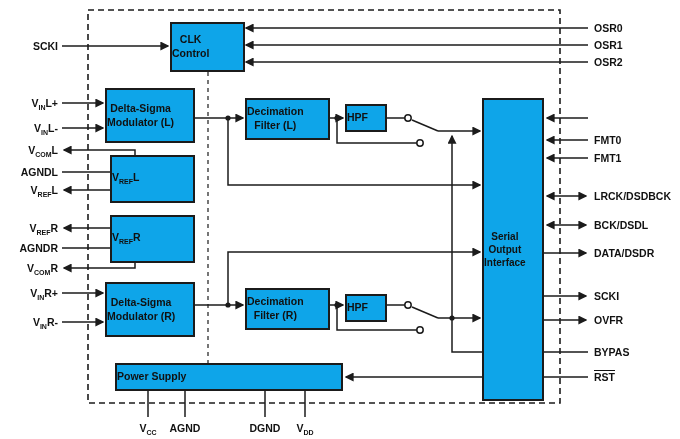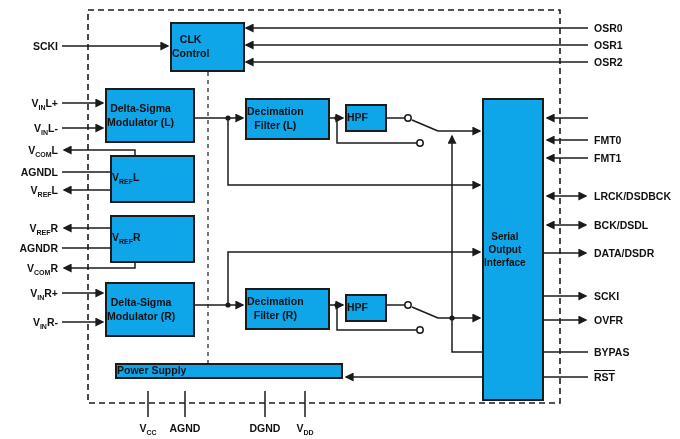--- a/index.html
+++ b/index.html
@@ -104,21 +104,21 @@
 Modulator (R)</span></div>
   <div class="blk" style="left:245px;top:98px;width:85px;height:42px"><span>Decimation
 Filter (L)</span></div>
   <div class="blk" style="left:345px;top:104px;width:42px;height:28px"><span>HPF</span></div>
   <div class="blk" style="left:245px;top:288px;width:85px;height:42px"><span>Decimation
 Filter (R)</span></div>
   <div class="blk" style="left:345px;top:294px;width:42px;height:28px"><span>HPF</span></div>
   <div class="blk serial" style="left:482px;top:98px;width:62px;height:303px"><span>Serial
 Output
 Interface</span></div>
-  <div class="blk" style="left:115px;top:363px;width:228px;height:16px"><span>Power Supply</span></div>
+  <div class="blk" style="left:115px;top:363px;width:228px;height:28px"><span>Power Supply</span></div>
 
   <div class="pin pl" style="top:38px"><span>SCKI</span><sub></sub><span></span></div>
   <div class="pin pl" style="top:95px"><span>V</span><sub>IN</sub><span>L+</span></div>
   <div class="pin pl" style="top:120px"><span>V</span><sub>IN</sub><span>L-</span></div>
   <div class="pin pl" style="top:142px"><span>V</span><sub>COM</sub><span>L</span></div>
   <div class="pin pl" style="top:164px"><span>AGNDL</span></div>
   <div class="pin pl" style="top:182px"><span>V</span><sub>REF</sub><span>L</span></div>
   <div class="pin pl" style="top:220px"><span>V</span><sub>REF</sub><span>R</span></div>
   <div class="pin pl" style="top:240px"><span>AGNDR</span></div>
   <div class="pin pl" style="top:260px"><span>V</span><sub>COM</sub><span>R</span></div>

